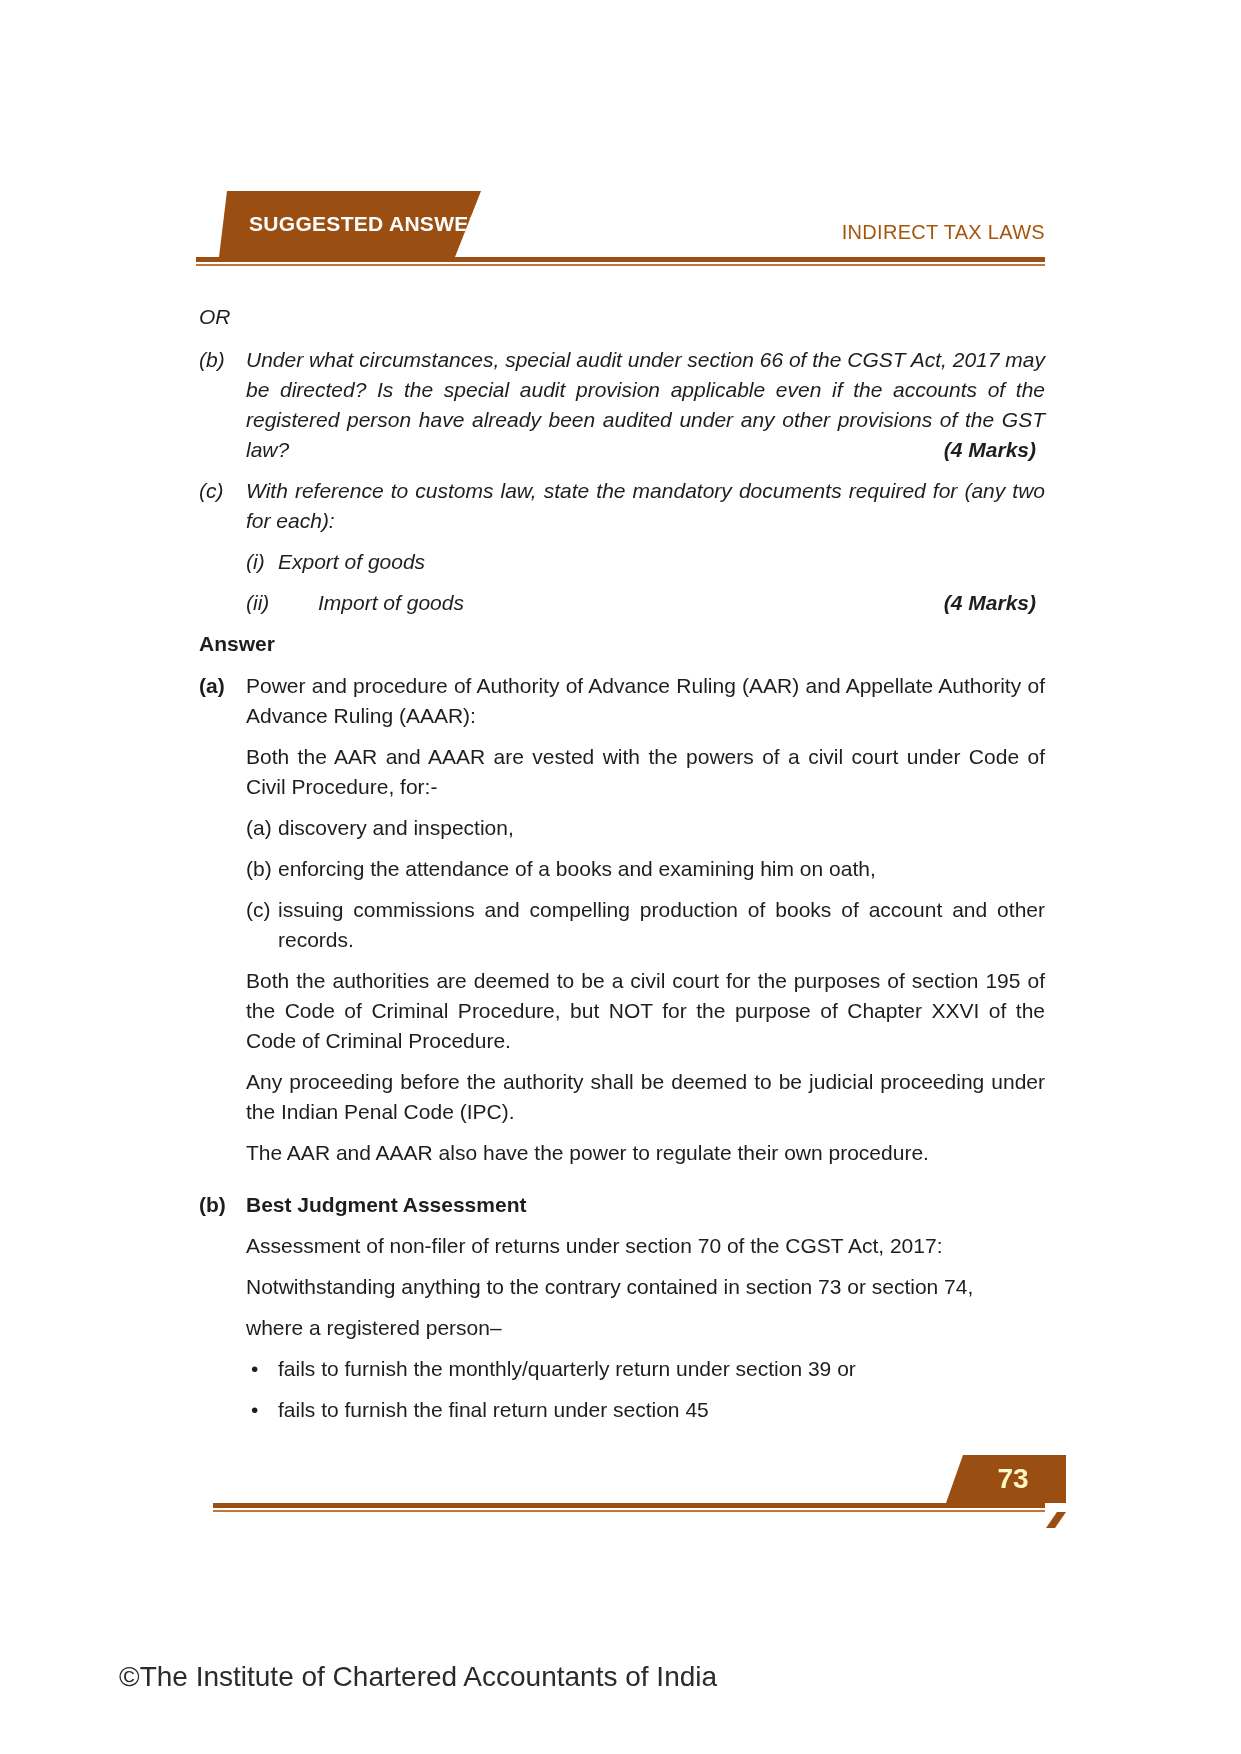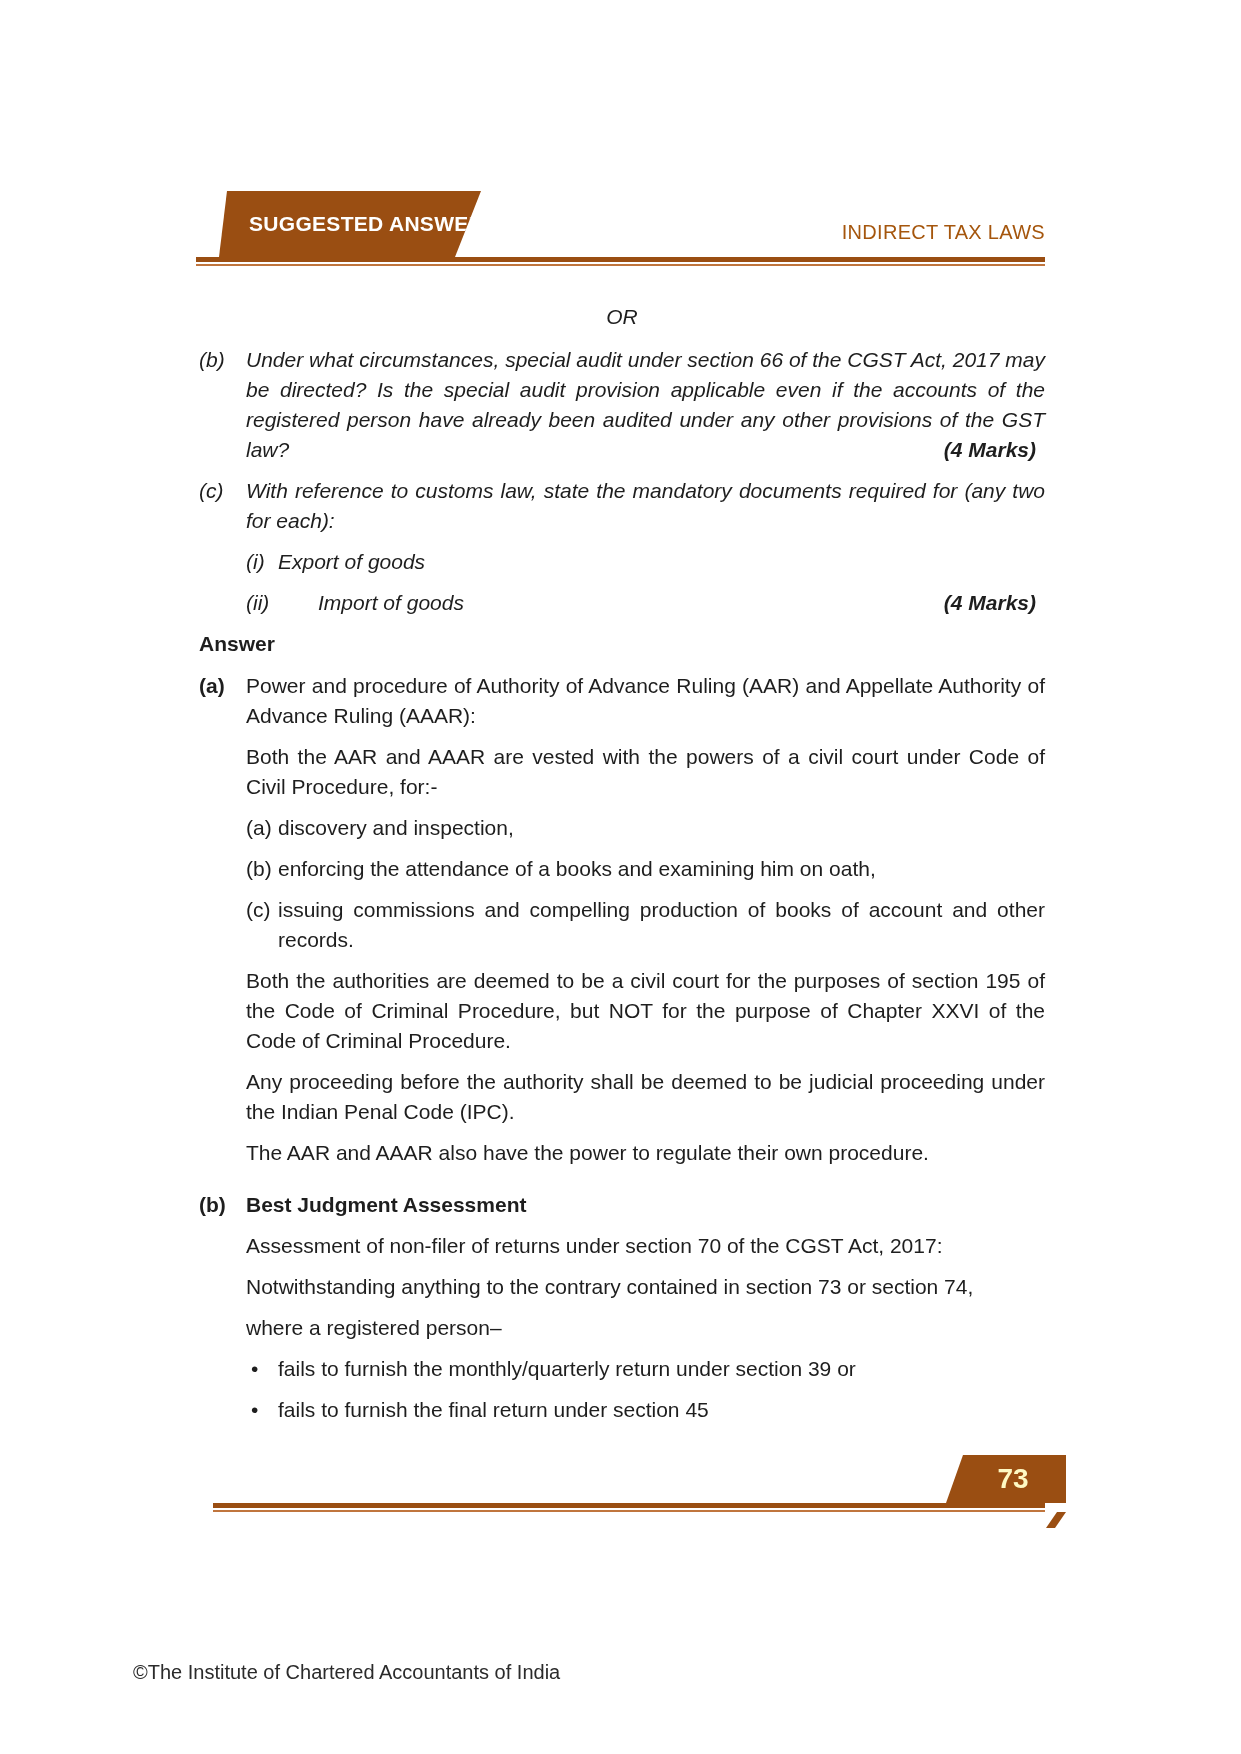--- a/index.html
+++ b/index.html
@@ -36,21 +36,21 @@
   .rule.thin { background:#c0753d; }
   .rule-top-thick { left:196px; top:257px; width:849px; height:5px; }
   .rule-top-thin  { left:196px; top:264px; width:849px; height:2px; }
 
   
   .content {
     position:absolute; left:199px; top:302px; width:846px;
     font-size:21px; line-height:30px;
     text-align:justify;
   }
-  .or-sep { text-align:center; font-style:italic; margin-bottom:13px; }
+  .or-sep { text-align:left; font-style:italic; margin-bottom:13px; }
 
   .q-row { display:flex; font-style:italic; margin-bottom:11px; }
   .q-label { flex:0 0 47px; }
   .q-body { flex:1; position:relative; }
 
   .sub-row { display:flex; margin-bottom:11px; position:relative; }
   .sub-label { flex:0 0 32px; }
 
   .marks { position:absolute; right:9px; bottom:0; font-weight:bold; font-style:italic; }
 
@@ -86,22 +86,22 @@
   .rule-bot-thin  { left:213px; top:1510px; width:832px; height:2px; }
   .badge-tail {
     position:absolute; left:1046px; top:1512px;
     width:20px; height:16px;
     background:#9a4e12;
     clip-path:polygon(11px 0, 20px 0, 9px 16px, 0 16px);
   }
 
   
   .footer {
-    position:absolute; left:133px; top:1661px;
-    font-size:20px; color:#2b2b2b;
+    position:absolute; left:119px; top:1661px;
+    font-size:28px; color:#2b2b2b;
     text-align:left;
   }
 </style>
 </head>
 <body>
 
 <div class="page">
 
   <div class="banner">
     <div class="banner-text">SUGGESTED ANSWER</div>

